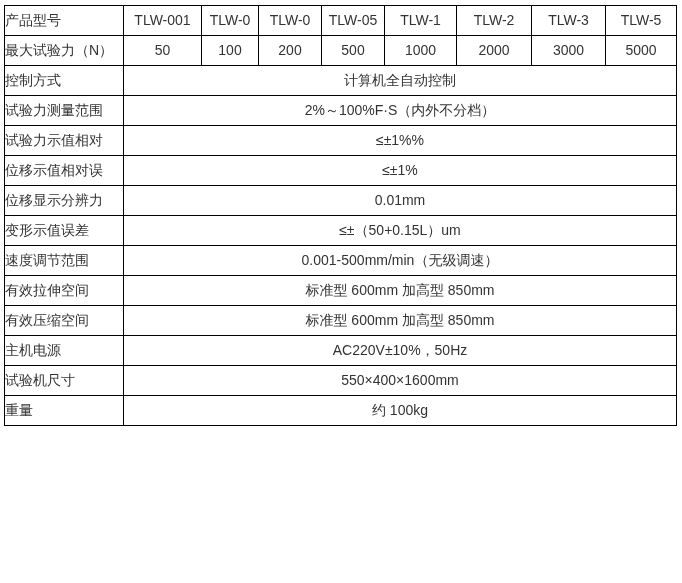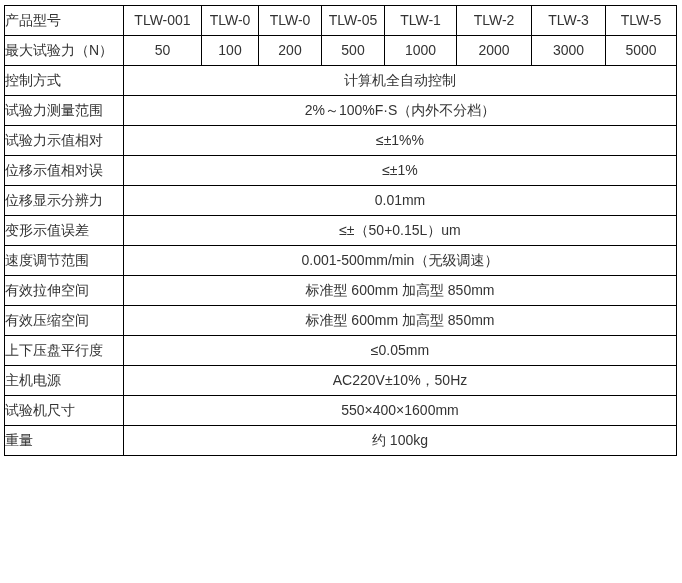--- a/index.html
+++ b/index.html
@@ -107,24 +107,20 @@
     </tr>
     <tr>
       <td class="label">有效拉伸空间</td>
       <td class="val" colspan="8">标准型 600mm 加高型 850mm</td>
     </tr>
     <tr>
       <td class="label">有效压缩空间</td>
       <td class="val" colspan="8">标准型 600mm 加高型 850mm</td>
     </tr>
     <tr>
-      <td class="label">上下压盘平行度</td>
-      <td class="val" colspan="8">≤0.05mm</td>
-    </tr>
-    <tr>
       <td class="label">主机电源</td>
       <td class="val" colspan="8">AC220V±10%，50Hz</td>
     </tr>
     <tr>
       <td class="label">试验机尺寸</td>
       <td class="val" colspan="8">550×400×1600mm</td>
     </tr>
     <tr>
       <td class="label">重量</td>
       <td class="val" colspan="8">约 100kg</td>

